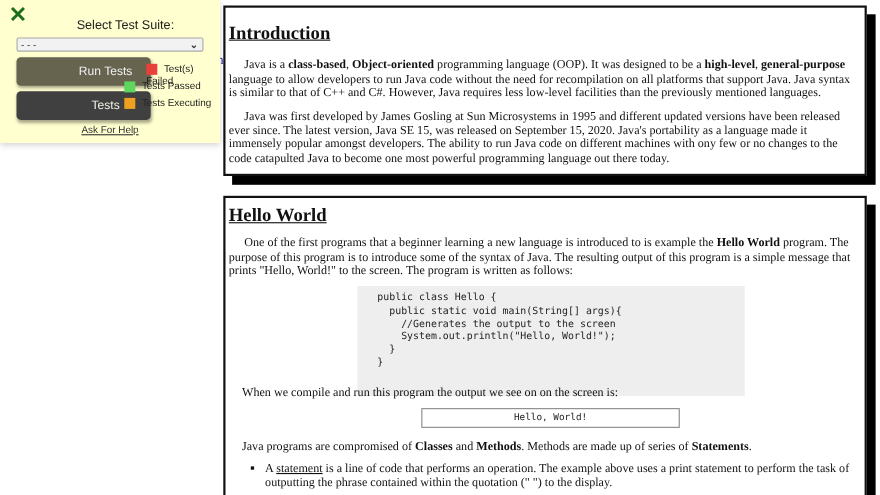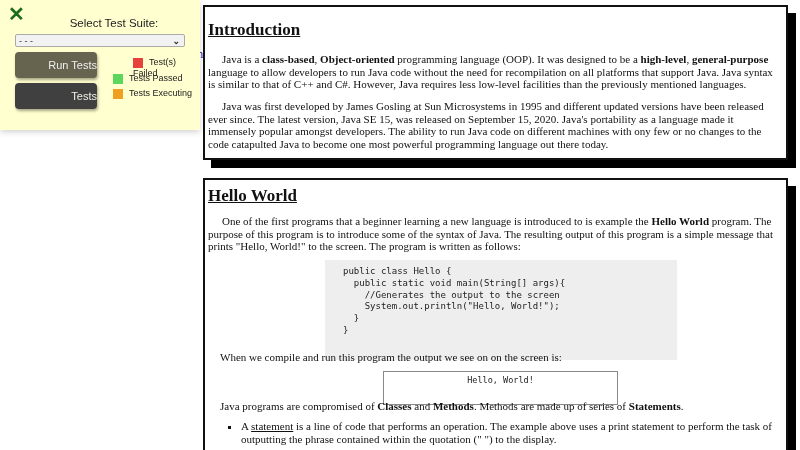--- a/index.html
+++ b/index.html
@@ -33,22 +33,22 @@
     font-size: 11.5px; color: #222;
   }
   .suite-select {
     position: absolute; left: 15px; top: 34px; width: 170px; height: 13px;
     border: 1px solid #aaa; background: #f2f2f2; border-radius: 2px;
     font-size: 9px; line-height: 12px; padding-left: 3px; box-sizing: border-box; color:#333;
   }
   .suite-select .chev { position: absolute; right: 4px; top: 0; font-size: 9px; font-weight:bold; }
   .btn {
     position: absolute; left: 15px; width: 82px; height: 26px; border-radius: 4px;
-    color: #eee; font-size: 11px; text-align: right; line-height: 26px;
-    box-shadow: 1px 2px 3px rgba(0,0,0,0.35); cursor: pointer;
+    color: #eee; font-size: 11px; text-align: center; line-height: 26px;
+    box-shadow: 1px 2px 3px rgba(0,0,0,0.35); cursor: pointer; padding-left: 40px;
   }
   .btn-run { top: 52px; background: #66634f; }
   .btn-tests { top: 83px; background: #404040; color: #f0f0e6; }
   .legend { position: absolute; left: 113px; font-size: 9px; color: #222; }
   .legend .sw { display: inline-block; width: 10px; height: 10px; vertical-align: middle; margin-right: 6px; }
   .lg1 { top: 57px; padding-left: 20px; } .lg2 { top: 73px; } .lg3 { top: 88px; }
   .help-link {
     position: absolute; left: 0; width: 200px; top: 113px; text-align: center;
     font-size: 9px; color: #333; text-decoration: underline; cursor: pointer;
   }
@@ -73,21 +73,21 @@
   .card2 { top: 178px; height: 290px; }
   .card2 h2 { position: absolute; left: 3px; top: 6px; }
   .card2 .p3 { position: absolute; left: 3px; right: 4px; top: 35px; }
   .codeblock {
     position: absolute; left: 120px; top: 80px; width: 352px; height: 100px;
     background: #eeeeee; font-family: "DejaVu Sans Mono", monospace; font-size: 9px;
     line-height: 11.8px; padding: 6px 0 0 18px; box-sizing: border-box; white-space: pre; color:#222;
   }
   .card2 .p4 { position: absolute; left: 15px; top: 171px; text-indent: 0; }
   .outbox {
-    position: absolute; left: 178px; top: 191px; width: 235px; height: 34px;
+    position: absolute; left: 178px; top: 191px; width: 235px; height: 18px;
     border: 1px solid #888; font-family: "DejaVu Sans Mono", monospace; font-size: 8.5px;
     text-align: center; line-height: 16px; box-sizing: border-box; color:#222;
   }
   .card2 .p5 { position: absolute; left: 15px; top: 220px; text-indent: 0; text-align: right; }
   .card2 ul { position: absolute; left: 10px; right: 4px; top: 240px; margin: 0; padding-left: 26px; font-size: 11px; line-height: 12.5px; list-style: square; }
   .card2 ul li u { text-decoration: underline; }
 </style>
 </head>
 <body>
 
@@ -111,20 +111,21 @@
   <div class="btn btn-tests">Tests</div>
   <div class="legend lg1">
     <span class="sw" style="background:#e8403a"></span><span>Test(s) Failed</span>
   </div>
   <div class="legend lg2">
     <span class="sw" style="background:#5cd65c"></span><span>Tests Passed</span>
   </div>
   <div class="legend lg3">
     <span class="sw" style="background:#f0a020"></span><span>Tests Executing</span>
   </div>
+  <div class="help-link">Ask For Help</div>
 </div>
 
 <div class="card card1">
   <h2>Introduction</h2>
   <p class="p1"><span>Java is a </span><b>class-based</b><span>, </span><b>Object-oriented</b><span> programming language (OOP). It was designed to be a </span><b>high-level</b><span>, </span><b>general-purpose</b><span> language to allow developers to run Java code without the need for recompilation on all platforms that support Java. Java syntax is similar to that of C++ and C#. However, Java requires less low-level facilities than the previously mentioned languages.</span></p>
   <p class="p2">Java was first developed by James Gosling at Sun Microsystems in 1995 and different updated versions have been released ever since. The latest version, Java SE 15, was released on September 15, 2020. Java's portability as a language made it immensely popular amongst developers. The ability to run Java code on different machines with ony few or no changes to the code catapulted Java to become one most powerful programming language out there today.</p>
 </div>
 
 <div class="card card2">
   <h2>Hello World</h2>

